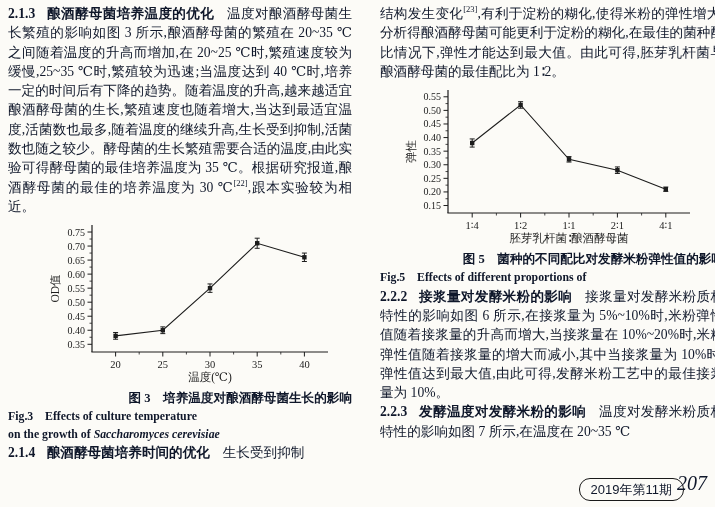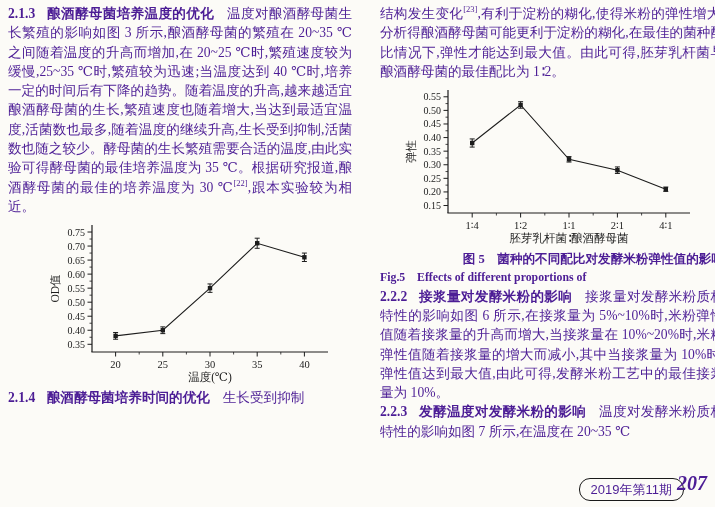--- a/index.html
+++ b/index.html
@@ -1,37 +1,37 @@
 <!DOCTYPE html>
 <html><head>
 <meta charset="utf-8">
 <style>
   *{margin:0;padding:0;box-sizing:border-box}
   html,body{width:715px;height:507px}
   .page{position:relative;width:715px;height:507px;background:#fcfbf7;overflow:hidden;
-        font-family:"Liberation Serif","DejaVu Serif",serif;color:#4c1d95}
+        font-family:"Liberation Serif","DejaVu Serif",serif;color:#0f172a}
   .col{position:absolute;top:4px;width:344px;font-size:13.6px;line-height:19.3px;text-align:justify}
   .col-left{left:8px}
   .col-right{left:380px}
   .para{margin:0}
   .sec-num{font-weight:700}
   .sec-title{font-weight:700;margin-left:0.85em}
   .lead-gap{margin-left:0.95em}
   sup.ref{font-size:8.5px;vertical-align:super;line-height:0}
   .fig{display:block;margin-top:2px}
   .fig svg{display:block}
   .fig svg text{font-family:"Liberation Serif","DejaVu Serif",serif}
   .fig3-svg{margin-left:40px}
   .fig5-svg{margin-left:24px}
   .cap-cn{text-align:right;font-weight:700;font-size:12.6px;line-height:19px;margin-top:1px}
   .cap-en{text-align:left;font-weight:700;font-size:11.8px;line-height:17.5px}
   .footer{position:absolute;right:8px;bottom:6px;display:flex;align-items:center}
   .issue-pill{border:1.4px solid #1a1a1a;border-radius:11px;padding:1.5px 11px;font-size:13px;
               font-family:"Liberation Sans","DejaVu Sans",sans-serif;background:#fcfbf7;position:relative;z-index:1}
-  .page-num{font-weight:700;font-style:italic;font-size:20px;line-height:1;margin-left:-7px;
+  .page-num{font-weight:400;font-style:italic;font-size:20px;line-height:1;margin-left:-7px;
             position:relative;top:-7px;z-index:2}
 </style>
 </head>
 <body>
 
 <div class="page">
 
   <div class="col col-left">
     <p class="para"><span class="sec-num">2.1.3</span><span class="sec-title">酿酒酵母菌培养温度的优化</span><span class="lead-gap">温度对酿酒酵母菌生长繁殖的影响如图 3 所示,酿酒酵母菌的繁殖在 20~35 ℃之间随着温度的升高而增加,在 20~25 ℃时,繁殖速度较为缓慢,25~35 ℃时,繁殖较为迅速;当温度达到 40 ℃时,培养一定的时间后有下降的趋势。随着温度的升高,越来越适宜酿酒酵母菌的生长,繁殖速度也随着增大,当达到最适宜温度,活菌数也最多,随着温度的继续升高,生长受到抑制,活菌数也随之较少。酵母菌的生长繁殖需要合适的温度,由此实验可得酵母菌的最佳培养温度为 35 ℃。根据研究报道,酿酒酵母菌的最佳的培养温度为 30 ℃</span><sup class="ref">[22]</sup><span>,跟本实验较为相近。</span></p>
 
@@ -96,20 +96,25 @@
           <rect x="159.8" y="67.94917127071821" width="4.4" height="4.4" fill="#1c1c1c"></rect>
           <line x1="209.20000000000002" y1="30.295027624309405" x2="209.20000000000002" y2="20.191160220994483" stroke="#1c1c1c" stroke-width="1"></line>
           <line x1="206.70000000000002" y1="20.191160220994483" x2="211.70000000000002" y2="20.191160220994483" stroke="#1c1c1c" stroke-width="1"></line>
           <line x1="206.70000000000002" y1="30.295027624309405" x2="211.70000000000002" y2="30.295027624309405" stroke="#1c1c1c" stroke-width="1"></line>
           <rect x="207.00000000000003" y="23.043093922651945" width="4.4" height="4.4" fill="#1c1c1c"></rect>
           <line x1="256.4" y1="43.48618784530386" x2="256.4" y2="35.06629834254142" stroke="#1c1c1c" stroke-width="1"></line>
           <line x1="253.89999999999998" y1="35.06629834254142" x2="258.9" y2="35.06629834254142" stroke="#1c1c1c" stroke-width="1"></line>
           <line x1="253.89999999999998" y1="43.48618784530386" x2="258.9" y2="43.48618784530386" stroke="#1c1c1c" stroke-width="1"></line>
           <rect x="254.2" y="37.076243093922635" width="4.4" height="4.4" fill="#1c1c1c"></rect>
         </svg>
+      <figcaption>
+        <div class="cap-cn">图 3　培养温度对酿酒酵母菌生长的影响</div>
+        <div class="cap-en">Fig.3　Effects of culture temperature</div>
+        <div class="cap-en"><span>on the growth of </span><i>Saccharomyces cerevisiae</i></div>
+      </figcaption>
     </figure>
 
     <p class="para"><span class="sec-num">2.1.4</span><span class="sec-title">酿酒酵母菌培养时间的优化</span><span class="lead-gap">生长受到抑制</span></p>
   </div>
 
   <div class="col col-right">
     <p class="para"><span>结构发生变化</span><sup class="ref">[23]</sup><span>,有利于淀粉的糊化,使得米粉的弹性增大,分析得酿酒酵母菌可能更利于淀粉的糊化,在最佳的菌种配比情况下,弹性才能达到最大值。由此可得,胚芽乳杆菌与酿酒酵母菌的最佳配比为 1∶2。</span></p>
 
     <figure class="fig">
       <svg class="fig5-svg" width="302" height="166">

